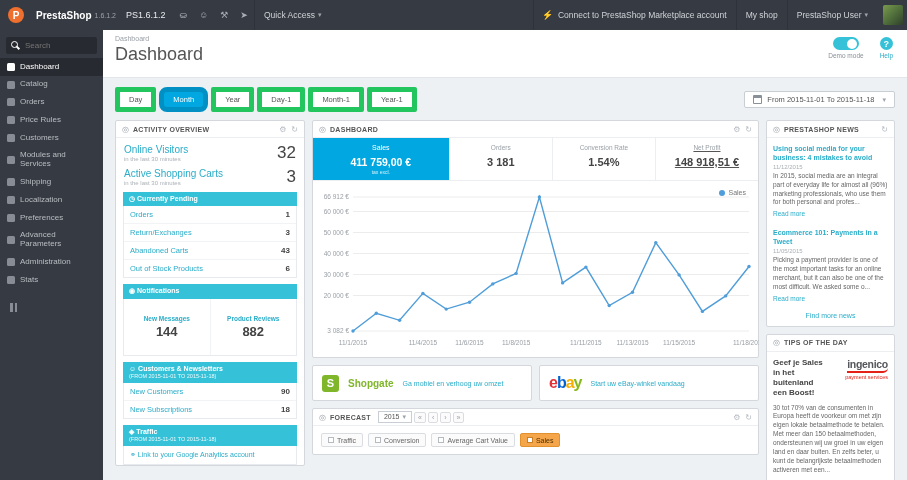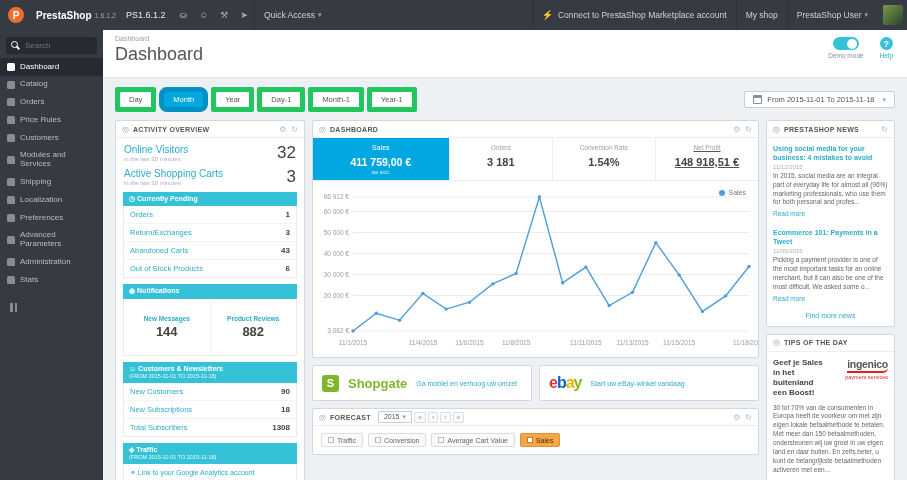--- a/index.html
+++ b/index.html
@@ -94,21 +94,21 @@
   .kpi.active .k{color:#fff;font-size:7px;}
   .kpi.active .v{color:#fff;font-size:10.5px;}
   .kpi .note{font-size:5px;color:rgba(255,255,255,.85);margin-top:1px;}
   .chart-wrap{position:relative;padding:4px 2px 0;}
   .chart-legend{position:absolute;right:12px;top:8px;font-size:7px;color:#777;display:flex;align-items:center;gap:3px;}
   .dot{width:6px;height:6px;border-radius:50%;background:#4f9dd9;display:inline-block;}
   
   .ads{display:flex;gap:7px;margin-top:7px;}
   .ad{flex:1;background:#fff;border:1px solid #d4d8dd;border-radius:2px;display:flex;align-items:center;gap:9px;padding:6px 9px;height:36px;}
   .sg-box{width:17px;height:17px;background:var(--shopgate-green);border-radius:3px;color:#fff;font-weight:700;font-size:11px;display:flex;align-items:center;justify-content:center;flex:none;}
-  .sg-text{color:var(--shopgate-green);font-weight:700;font-size:13px;}
+  .sg-text{color:var(--shopgate-green);font-weight:700;font-size:10px;}
   .ad-link{color:var(--link);font-size:7px;cursor:pointer;}
   .ebay-logo{font-weight:700;font-size:16px;letter-spacing:-1px;flex:none;}
   .eb-e{color:var(--ebay-e);} .eb-b{color:var(--ebay-b);} .eb-a{color:var(--ebay-a);} .eb-y{color:var(--ebay-y);}
   
   .fc{margin-top:7px;}
   .year-box{border:1px solid #c9ced4;font-size:7px;padding:1px 5px;margin-left:7px;color:#555;cursor:pointer;}
   .fc-nav{font-size:7px;color:#9aa0a8;border:1px solid #d9dde2;padding:1px 3px;margin-left:2px;cursor:pointer;background:#fbfbfc;border-radius:2px;}
   .fc-legend{display:flex;gap:5px;padding:7px 8px;}
   .leg{display:flex;align-items:center;gap:3px;font-size:7px;color:#666;border:1px solid #d9dde2;padding:2.5px 6px;border-radius:2px;background:#fbfbfc;cursor:pointer;}
   .leg .box{width:6px;height:6px;border:1px solid #b6bbc2;background:#fff;flex:none;}
@@ -321,24 +321,20 @@
           <span class="sub2">(FROM 2015-11-01 TO 2015-11-18)</span>
         </div>
         <div class="av-rows">
           <div class="av-row">
               <span class="k">New Customers</span>
               <span class="v">90</span>
             </div>
           <div class="av-row">
               <span class="k">New Subscriptions</span>
               <span class="v">18</span>
-            </div>
-          <div class="av-row">
-              <span class="k">Total Subscribers</span>
-              <span class="v">1308</span>
             </div>
         </div>
       </div>
 
       <div class="av-sec">
         <div class="av-bar">
           <span>◈ </span><span>Traffic</span>
           <span class="sub2">(FROM 2015-11-01 TO 2015-11-18)</span>
         </div>
         <div class="ga-link"><span>⚭ </span><span>Link to your Google Analytics account</span></div>

